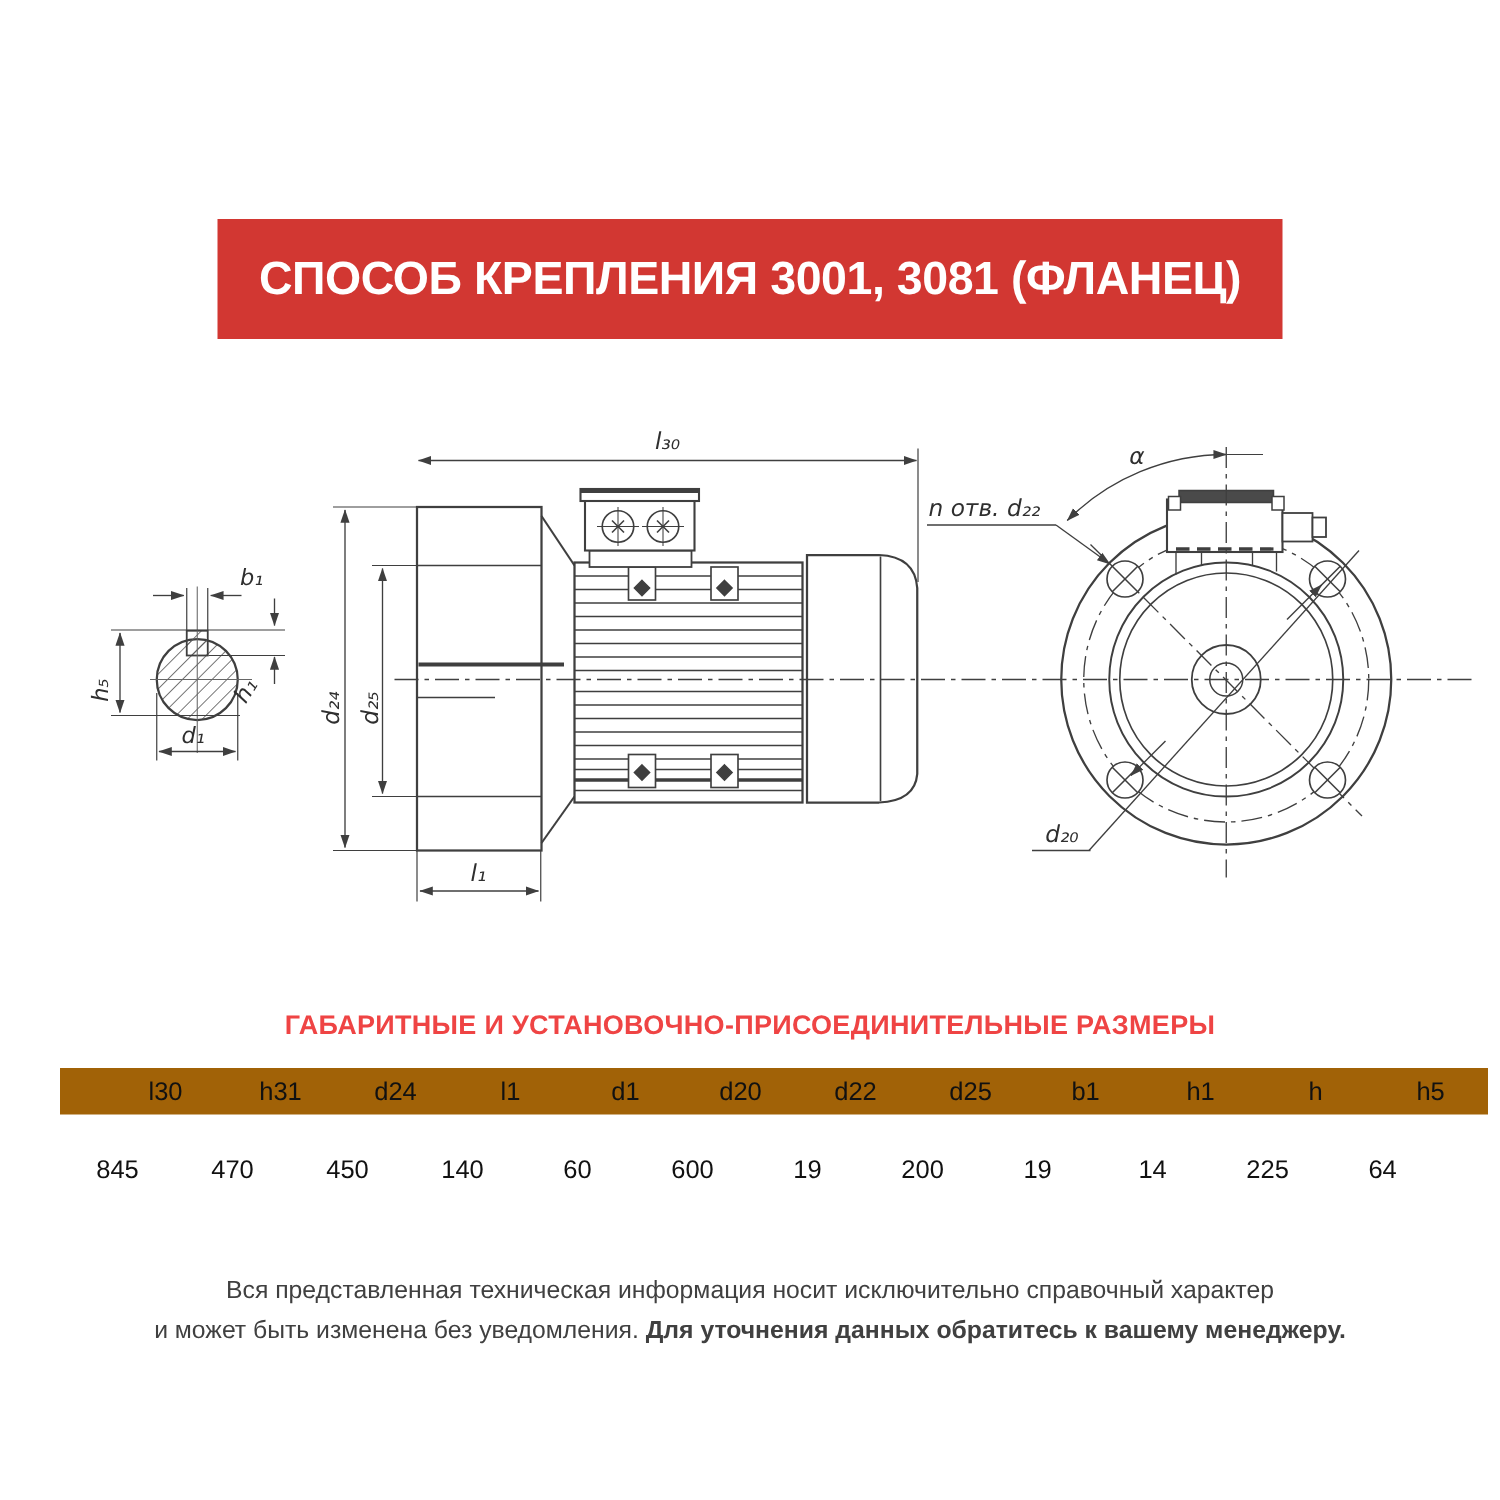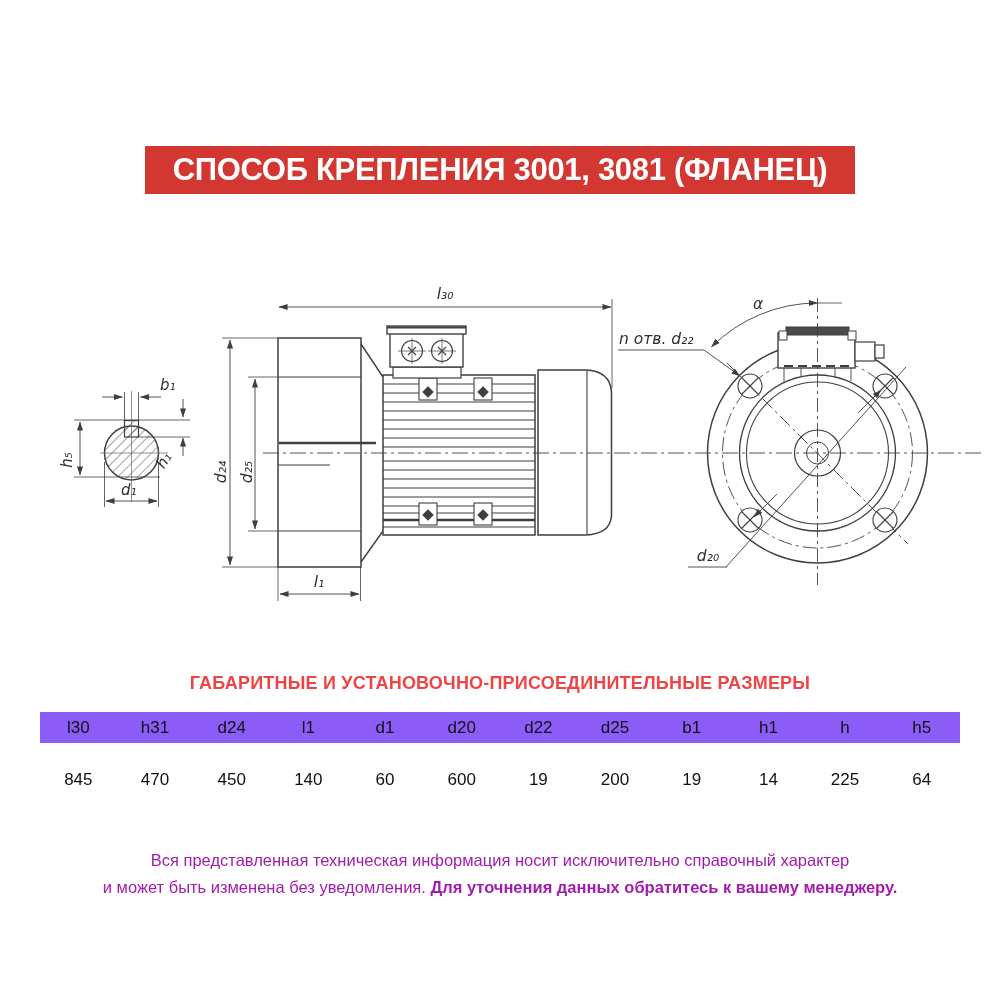--- a/index.html
+++ b/index.html
@@ -1,37 +1,37 @@
 <!DOCTYPE html>
 <html><head>
 <meta charset="utf-8">
 <style>
   html,body{margin:0;padding:0;}
   body{
     width:1000px;height:1000px;position:relative;background:#ffffff;
     font-family:"Liberation Sans", sans-serif;color:#1d1d1d;overflow:hidden;
   }
   .banner{
-    position:absolute;left:145px;top:146px;width:710px;height:48px;
+    position:absolute;left:145px;top:146px;width:710px;height:80px;
     background:#d23732;color:#ffffff;display:flex;align-items:center;justify-content:center;
     font-weight:bold;font-size:31px;letter-spacing:-0.3px;white-space:nowrap;
   }
   .drawing-svg{position:absolute;left:0;top:0;}
   .dims-heading{
     position:absolute;left:0;top:673px;width:1000px;text-align:center;
     font-weight:bold;font-size:18px;letter-spacing:0.2px;color:#ef4444;
   }
   .dim-table{position:absolute;left:40px;top:712px;width:920px;font-size:17px;}
   .dim-row{display:flex;width:100%;}
-  .dim-row.header{background:#8b5cf6;height:31px;}
+  .dim-row.header{background:#a16207;height:31px;padding-left:32px;}
   .dim-row.values{background:#ffffff;height:33px;margin-top:20px;}
   .dim-cell{flex:1;display:flex;align-items:center;justify-content:center;color:#111;}
   .disclaimer{
     position:absolute;left:0;top:847px;width:1000px;text-align:center;
-    font-size:16.5px;line-height:27px;color:#a21caf;
+    font-size:16.5px;line-height:27px;color:#404040;
   }
   .disclaimer b{font-weight:bold;text-align:center;}
   svg text{font-family:"DejaVu Sans", sans-serif;font-style:italic;fill:#2f2f2f;}
 </style>
 </head>
 <body>
 
 <div class="banner">
   <span>СПОСОБ КРЕПЛЕНИЯ 3001, 3081 (ФЛАНЕЦ)</span>
 </div>

